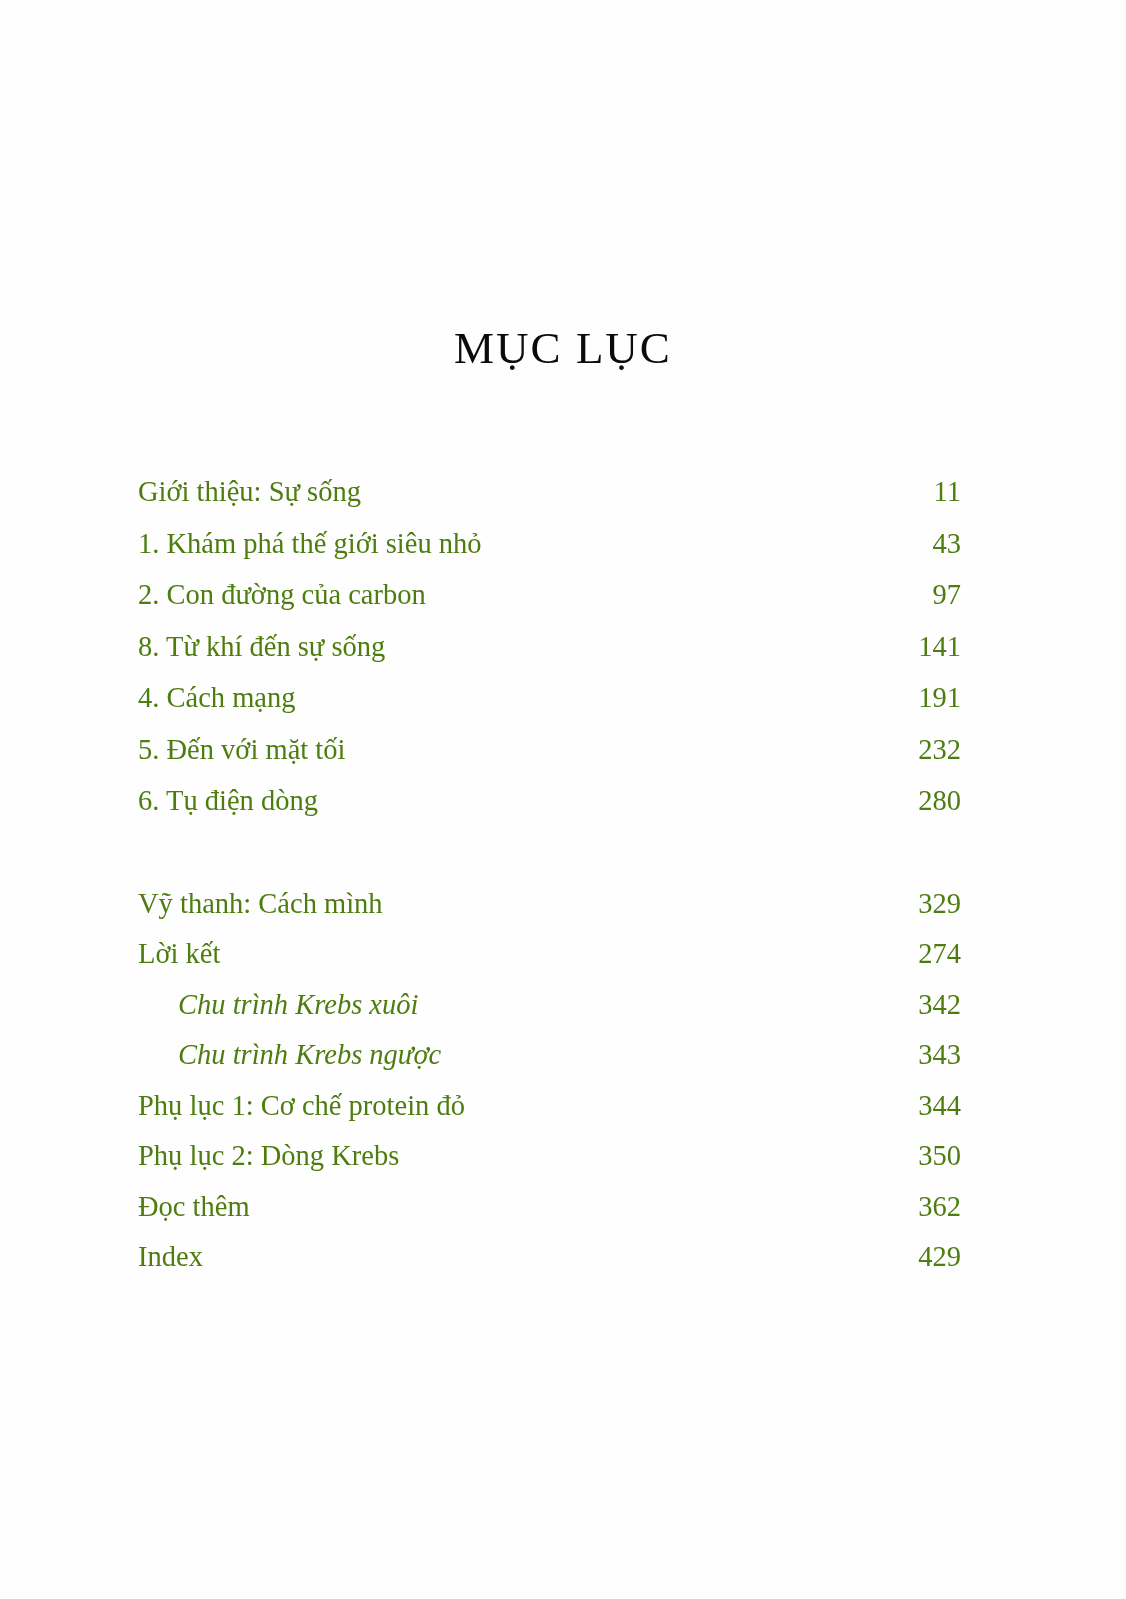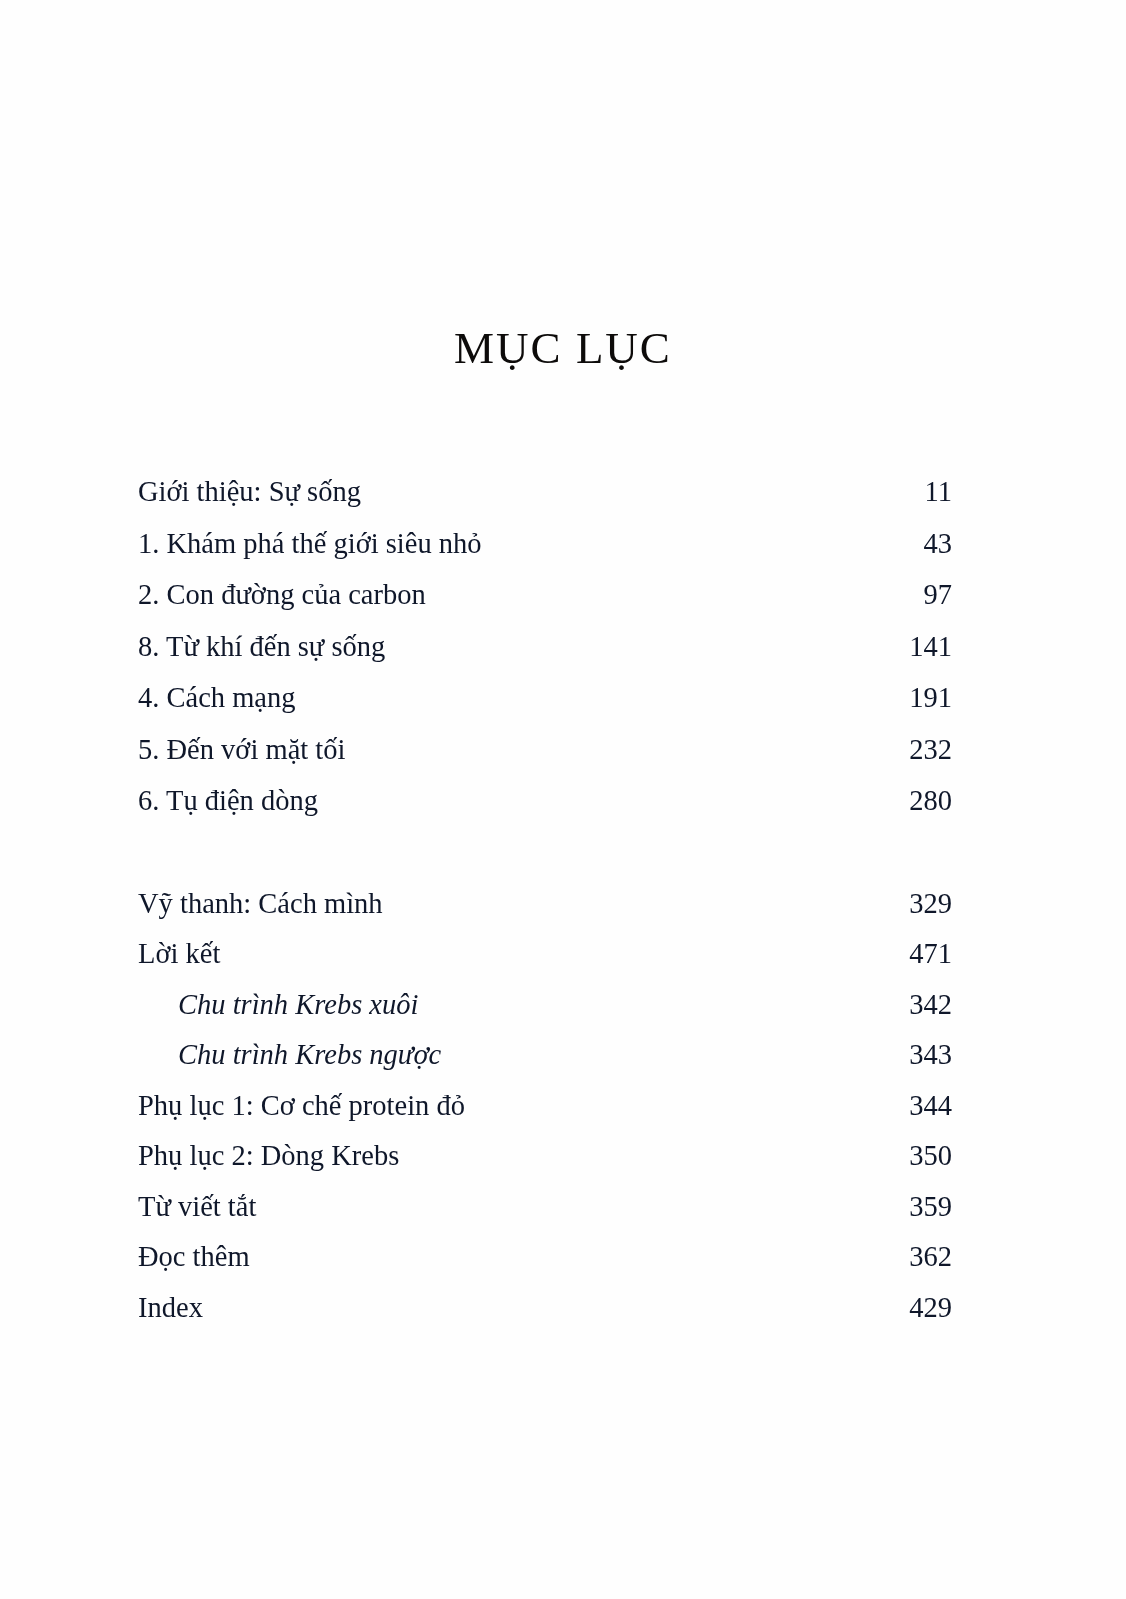--- a/index.html
+++ b/index.html
@@ -42,22 +42,22 @@
   .toc-group {
     width: 100%;
   }
   .toc-row {
     display: flex;
     align-items: baseline;
     justify-content: space-between;
     font-size: 28.5px;
     line-height: 1.0;
     padding: 0;
-    margin: 0 16px 23px 0;
-    color: #0f172a;
+    margin: 0 7px 23px 0;
+    color: #4d7c0f;
   }
   .toc-row .title {
     white-space: nowrap;
   }
   .toc-row .page-num {
     white-space: nowrap;
     text-align: right;
     min-width: 60px;
   }
   .toc-row.indent .title {
@@ -123,21 +123,21 @@
 
     <div class="toc-group back">
 
       <div class="toc-row">
         <span class="title">Vỹ thanh: Cách mình</span>
         <span class="page-num">329</span>
       </div>
 
       <div class="toc-row">
         <span class="title">Lời kết</span>
-        <span class="page-num">471</span>
+        <span class="page-num">274</span>
       </div>
 
       <div class="toc-row indent">
         <span class="title">Chu trình Krebs xuôi</span>
         <span class="page-num">342</span>
       </div>
 
       <div class="toc-row indent">
         <span class="title">Chu trình Krebs ngược</span>
         <span class="page-num">343</span>
@@ -146,24 +146,20 @@
       <div class="toc-row">
         <span class="title">Phụ lục 1: Cơ chế protein đỏ</span>
         <span class="page-num">344</span>
       </div>
 
       <div class="toc-row">
         <span class="title">Phụ lục 2: Dòng Krebs</span>
         <span class="page-num">350</span>
       </div>
 
-      <div class="toc-row">
-        <span class="title">Từ viết tắt</span>
-        <span class="page-num">359</span>
-      </div>
 
       <div class="toc-row">
         <span class="title">Đọc thêm</span>
         <span class="page-num">362</span>
       </div>
 
       <div class="toc-row">
         <span class="title">Index</span>
         <span class="page-num">429</span>
       </div>

